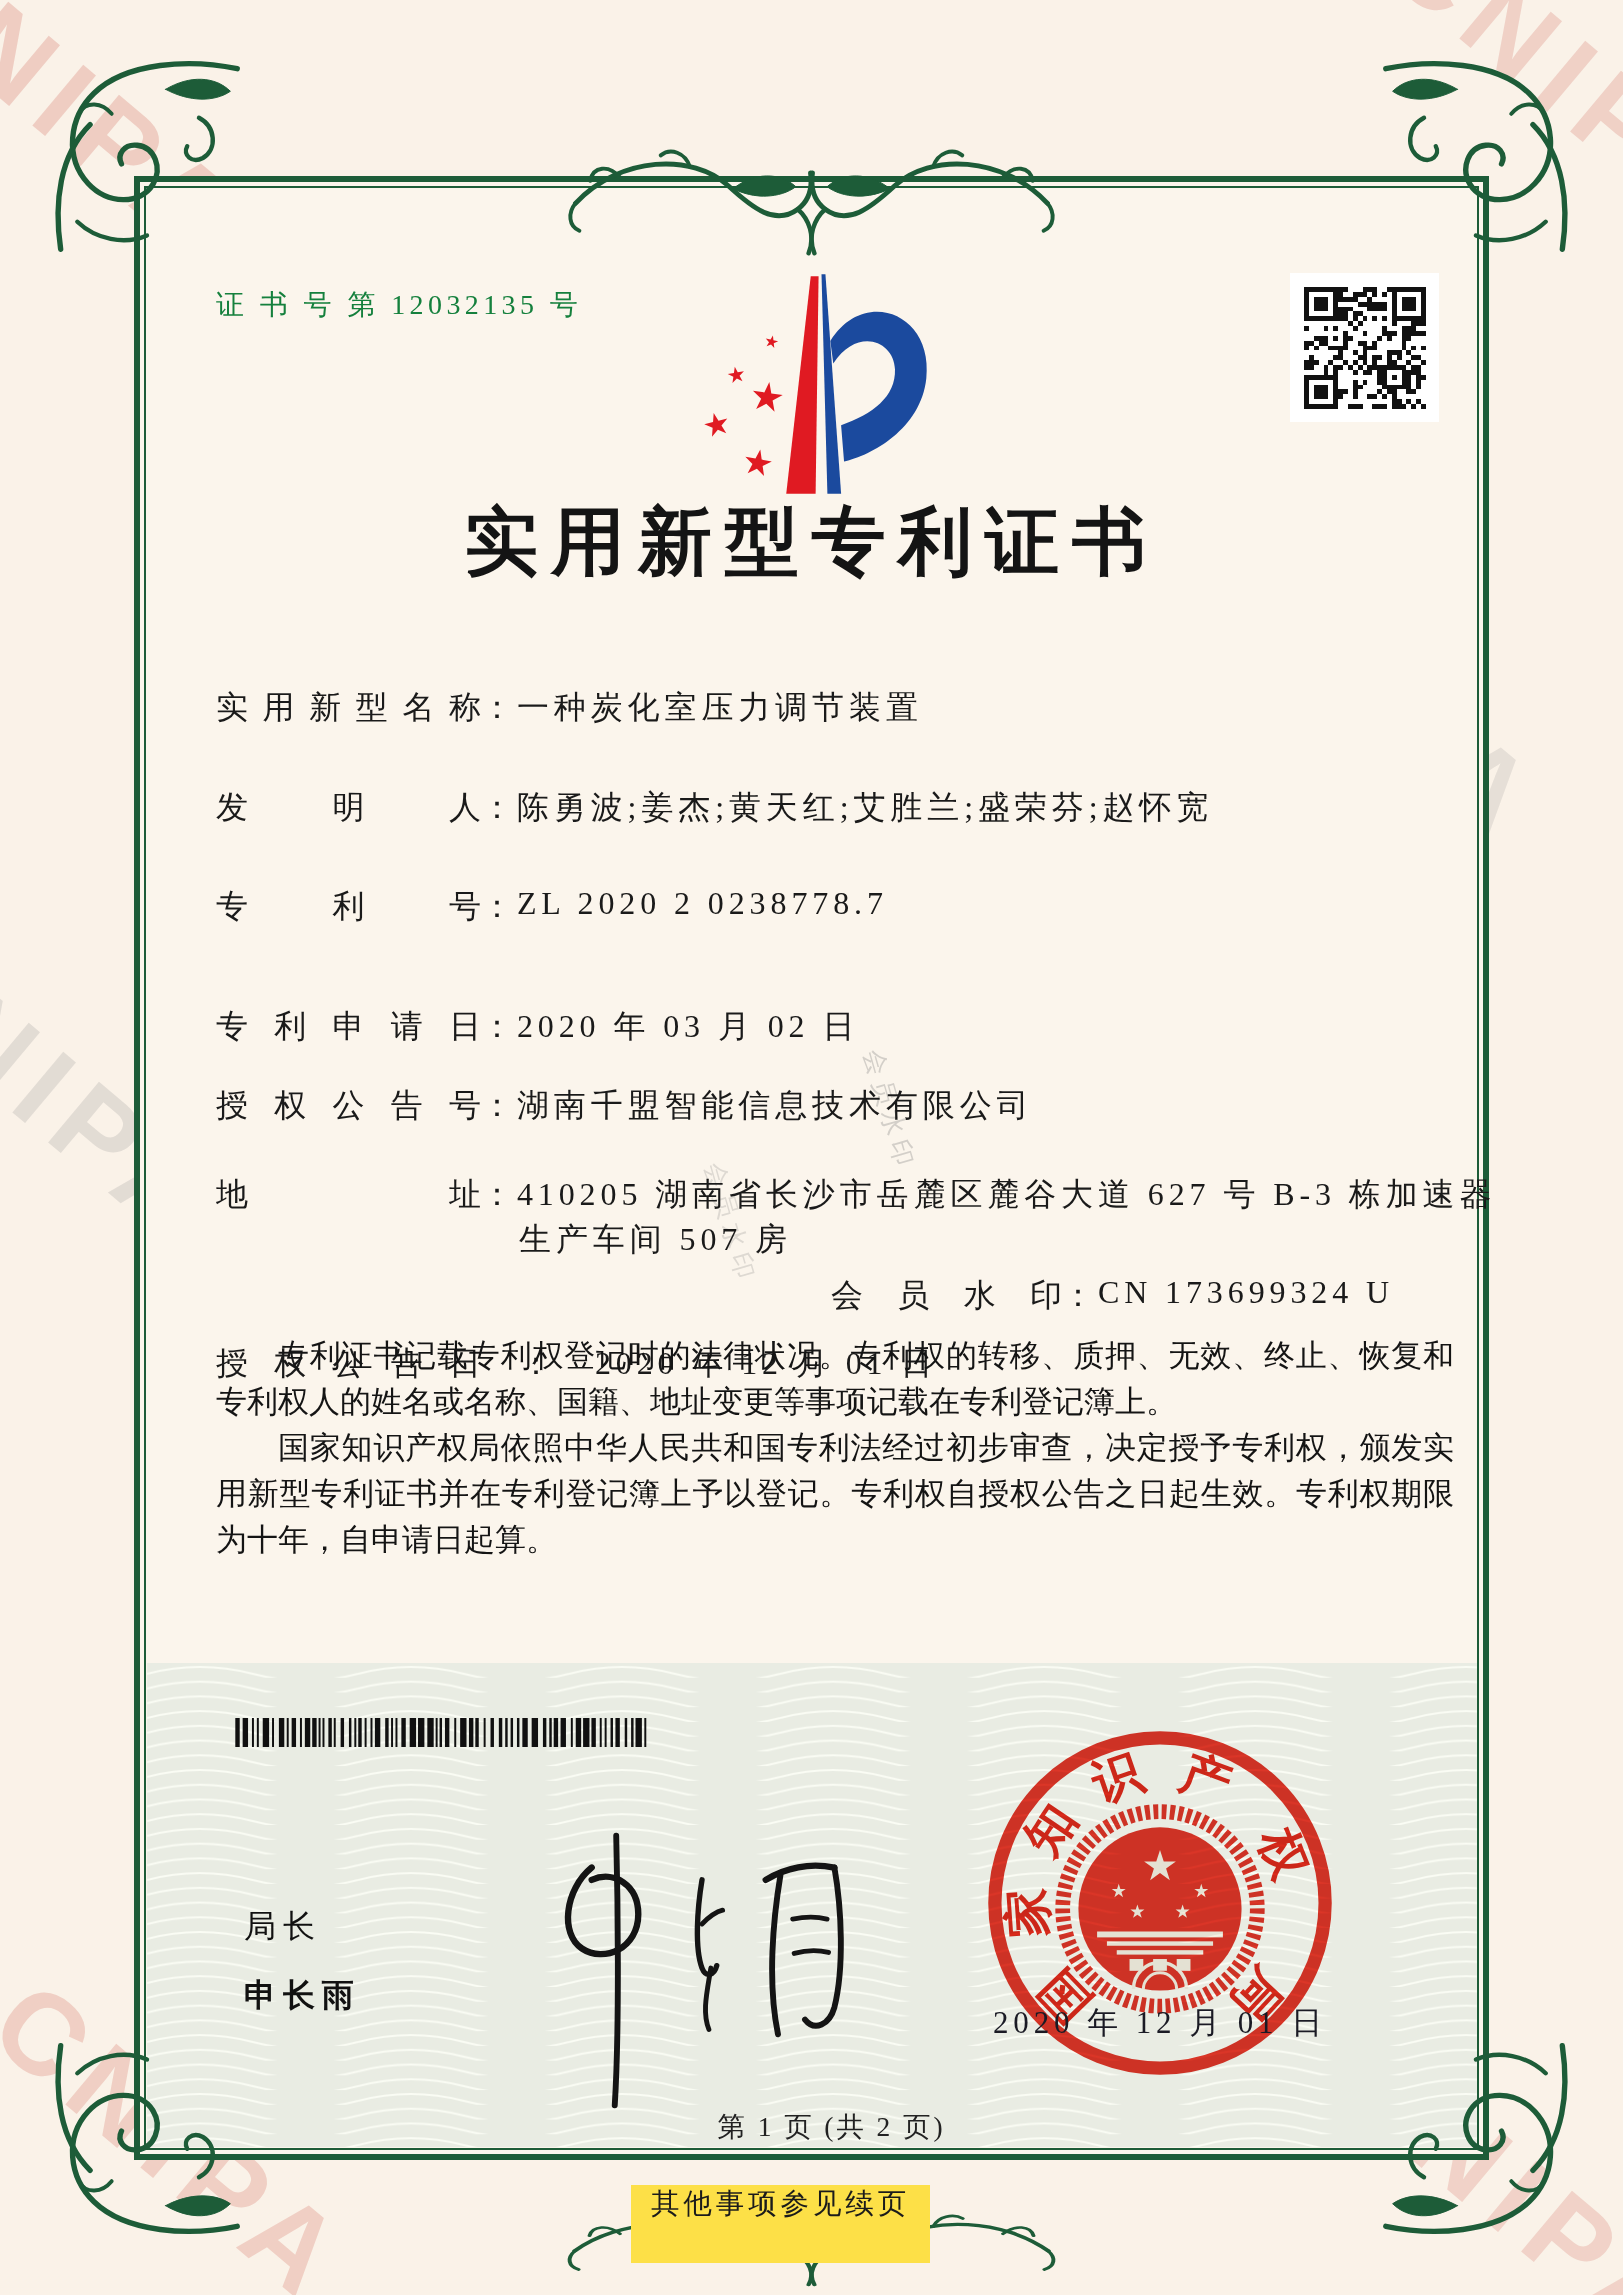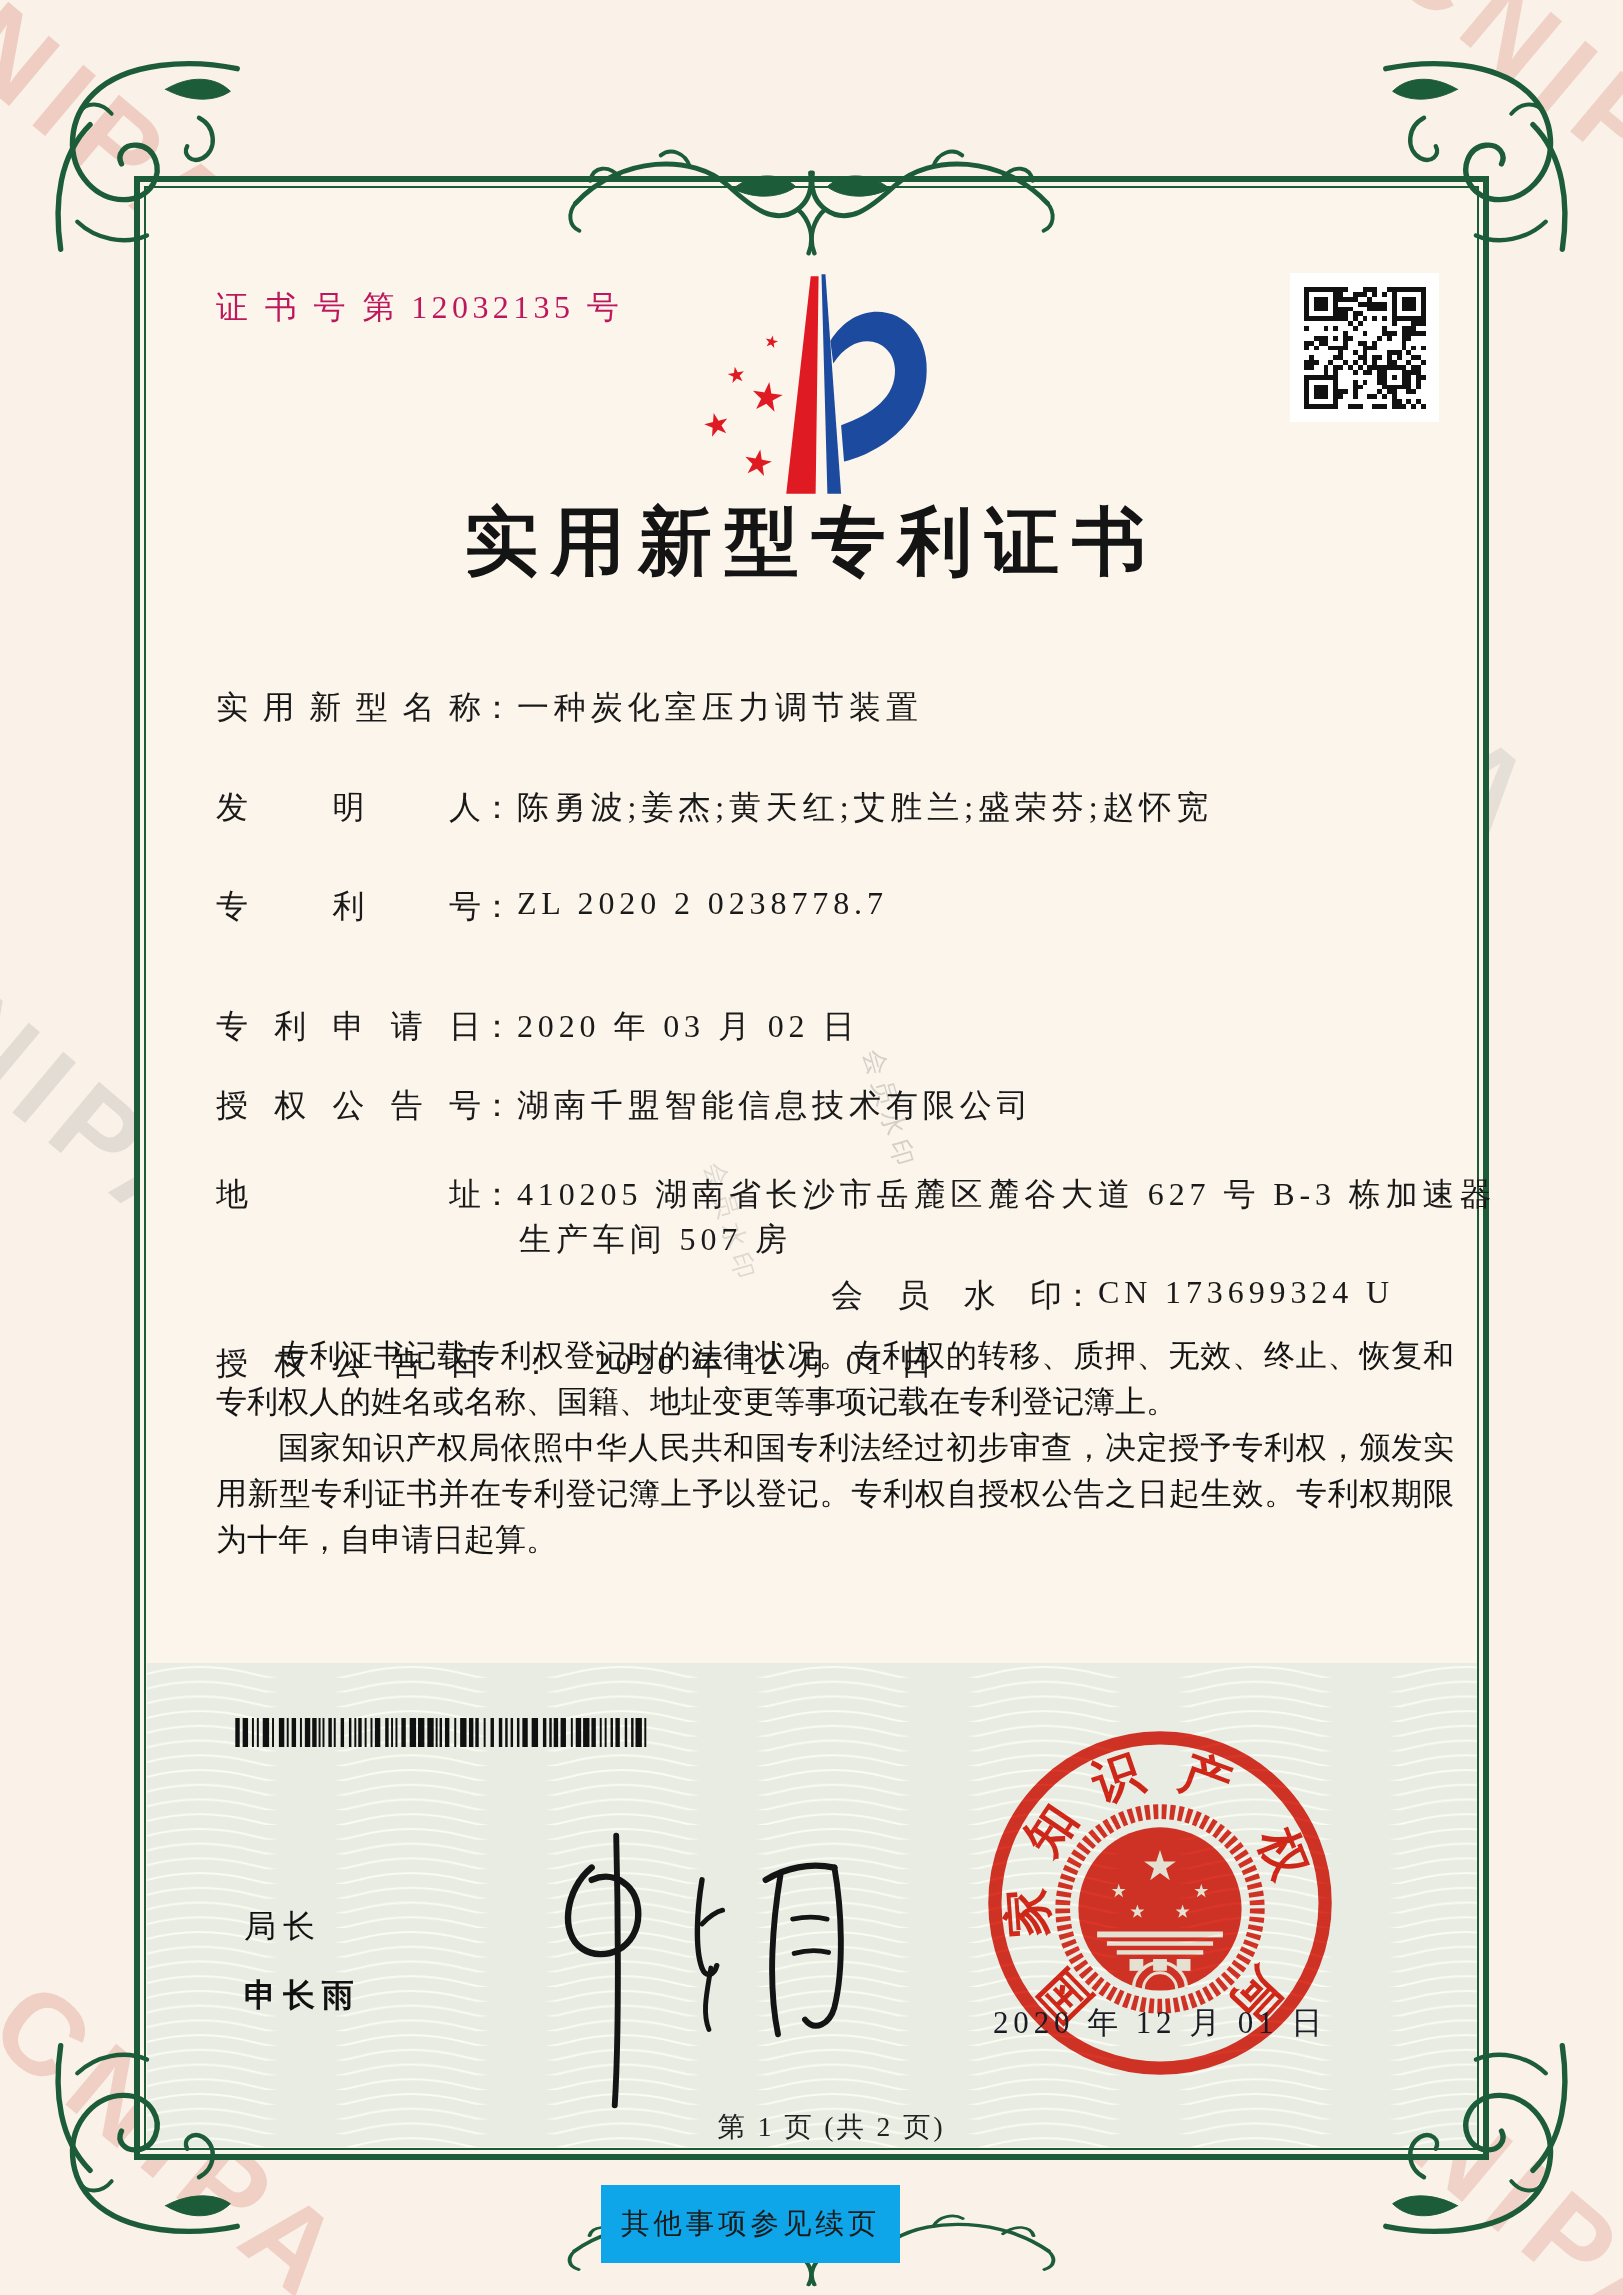--- a/index.html
+++ b/index.html
@@ -33,21 +33,21 @@
   .orn-tr{left:1374px;top:55px;transform:scaleX(-1);}
   .orn-bl{left:43px;top:2034px;transform:scaleY(-1);}
   .orn-br{left:1374px;top:2034px;transform:scale(-1,-1);}
   .orn-top{left:561px;top:125px;}
   .orn-bottom{left:561px;top:2198px;}
 
   
   #waves{position:absolute;left:147px;top:1663px;z-index:1;}
 
   
-  #cert-no{position:absolute;left:216px;top:286px;font-size:32px;letter-spacing:4.4px;color:#be185d;z-index:2;}
+  #cert-no{position:absolute;left:216px;top:286px;font-size:28px;letter-spacing:4.4px;color:#15803d;z-index:2;}
   #logo{position:absolute;left:702px;top:267px;z-index:2;}
   #qr-box{position:absolute;left:1290px;top:273px;width:149px;height:149px;background:#ffffff;z-index:2;}
   #qr{position:absolute;left:13.7px;top:13.7px;}
   #title{position:absolute;left:134px;top:493px;width:1355px;text-align:center;
          font-size:74px;font-weight:700;letter-spacing:12.8px;color:#141414;z-index:2;}
 
   
   .row{position:absolute;left:216px;font-size:32px;color:#1a1a1a;display:flex;z-index:2;white-space:nowrap;}
   .lab{display:inline-block;width:265px;text-align:justify;text-align-last:justify;}
   .lab2{display:inline-block;width:231px;text-align:justify;text-align-last:justify;}
@@ -71,22 +71,22 @@
 
   #seal{position:absolute;left:988px;top:1731px;width:344px;height:344px;z-index:5;mix-blend-mode:multiply;}
   #seal-ring-text{position:absolute;left:0;top:0;width:344px;height:344px;}
   #seal-ring-text span{position:absolute;left:50%;top:50%;width:51px;height:51px;margin-left:-25.5px;margin-top:-25.5px;
       text-align:center;line-height:51px;font-size:49px;font-weight:700;color:#e02a1c;transform-origin:center;}
   #seal-date{position:absolute;left:0;top:271px;width:344px;text-align:center;
       font-size:31px;letter-spacing:4.9px;color:#1c1c28;font-weight:400;}
 
   #footer-page{position:absolute;left:134px;top:2109px;width:1355px;text-align:center;
       font-size:27.5px;letter-spacing:2.9px;color:#222;z-index:2;padding-left:20px;}
-  #cont-strip{position:absolute;left:601px;top:2185px;width:299px;height:78px;background:#0ea5e9;
-      z-index:4;display:flex;align-items:center;justify-content:center;}
+  #cont-strip{position:absolute;left:631px;top:2185px;width:299px;height:78px;background:#fde047;
+      z-index:4;display:flex;justify-content:center;}
   #cont-strip .t{font-size:28.5px;letter-spacing:3.9px;color:#1b1b1b;}
 </style>
 </head>
 <body>
 
 <div id="page">
 
   <div class="wm wm1">CNIPA</div>
   <div class="wm wm2">CNIPA</div>
   <div class="wm wm3">CNIPA</div>

